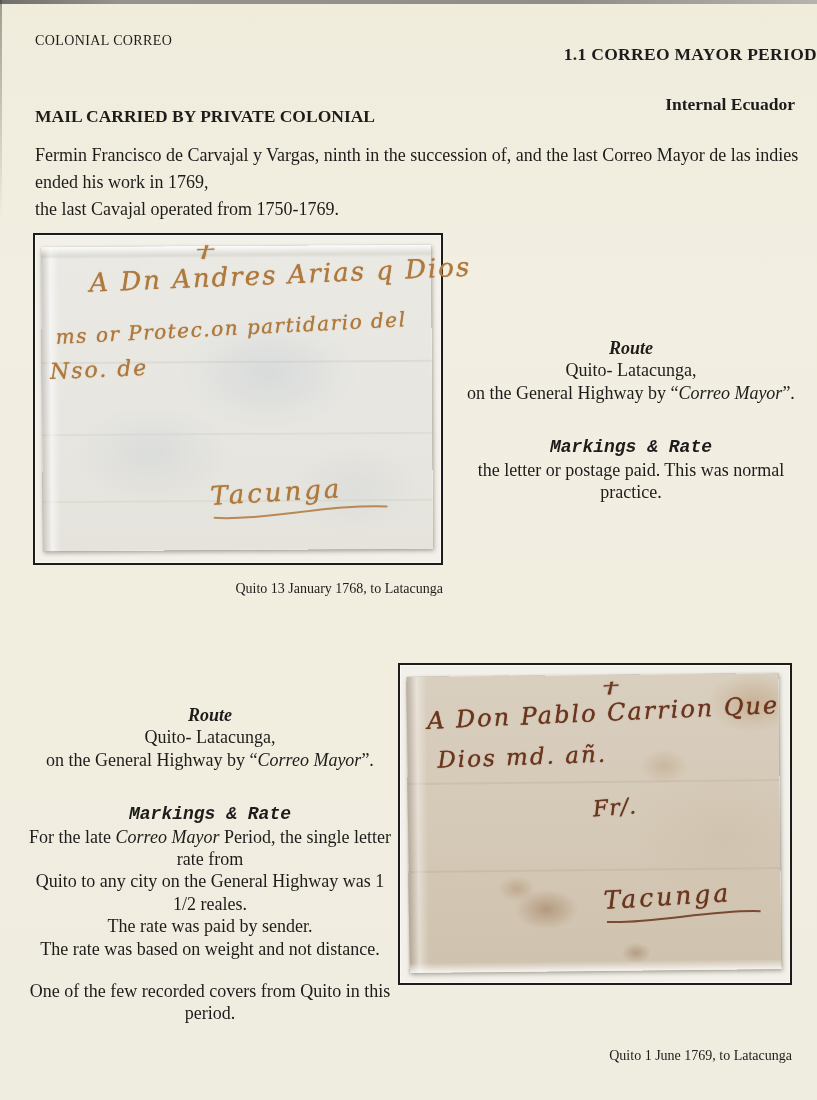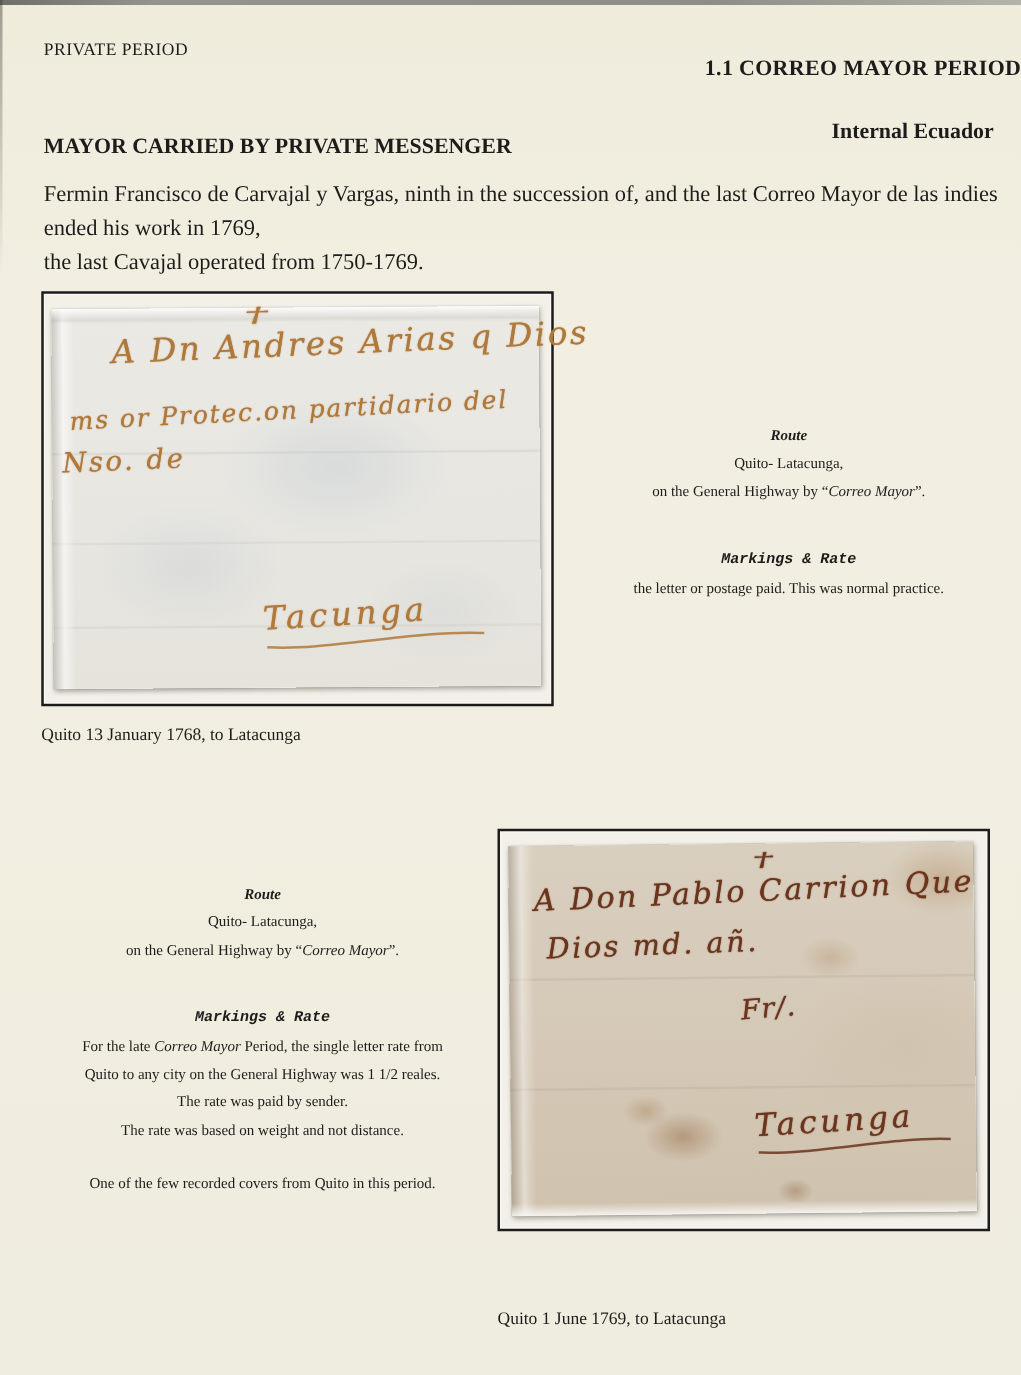--- a/index.html
+++ b/index.html
@@ -67,41 +67,41 @@
   .hw1-dest{left:168px;top:230px;font-size:26px;letter-spacing:3px;transform:rotate(-3deg);}
   .hw2-l1{left:20px;top:24px;font-size:24px;letter-spacing:2px;transform:rotate(-2deg);}
   .hw2-l2{left:30px;top:68px;font-size:23px;letter-spacing:2px;transform:rotate(-1.5deg);}
   .hw2-l3{left:185px;top:120px;font-size:22px;letter-spacing:1px;transform:rotate(-4deg);}
   .hw2-dest{left:195px;top:207px;font-size:25px;letter-spacing:3px;transform:rotate(-3deg);}
   .cross{position:absolute;}
   .cross1{left:160px;top:-4px;color:#b0793c;}
   .cross2{left:200px;top:4px;color:#6b341d;}
   .flourish{display:block;margin-top:-2px;}
 
-  .caption{position:absolute;text-align:left;font-size:14px;}
+  .caption{position:absolute;text-align:right;font-size:14px;}
   .cap1{left:33px;top:581px;width:410px;}
   .cap2{left:398px;top:1048px;width:394px;}
 
-  .notes{position:absolute;text-align:center;font-size:12px;line-height:22.4px;}
+  .notes{position:absolute;text-align:center;font-size:18px;line-height:22.4px;}
   .notes1{left:460px;top:337px;width:342px;}
   .notes2{left:24px;top:704px;width:372px;}
   .nh{font-weight:bold;font-style:italic;}
   .gap{margin-top:32px;font-family:Liberation Mono, monospace;}
   .footnote{margin-top:20px;}
 </style>
 </head>
 <body>
 
 <div class="page">
   <div class="scan-strip"></div>
   <div class="left-edge"></div>
 
-  <div class="eyebrow">PRIVATE PERIOD</div>
+  <div class="eyebrow">COLONIAL CORREO</div>
   <h1 class="title">1.1 CORREO MAYOR PERIOD</h1>
-  <div class="sub-left">MAYOR CARRIED BY PRIVATE MESSENGER</div>
+  <div class="sub-left">MAIL CARRIED BY PRIVATE COLONIAL</div>
   <div class="sub-right">Internal Ecuador</div>
   <div class="intro">
     <div>Fermin Francisco de Carvajal y Vargas, ninth in the succession of, and the last Correo Mayor de las indies ended his work in 1769,</div>
     <div>the last Cavajal operated from 1750-1769.</div>
   </div>
 
   <div class="frame frame1">
     <div class="letter letter1">
       <span class="hw ink1 cross cross1" style="transform:scaleX(2.4) rotate(-4deg);font-size:16px;">†</span>
       <span class="hw ink1 hw1-l1">A Dn Andres Arias q Dios</span>

